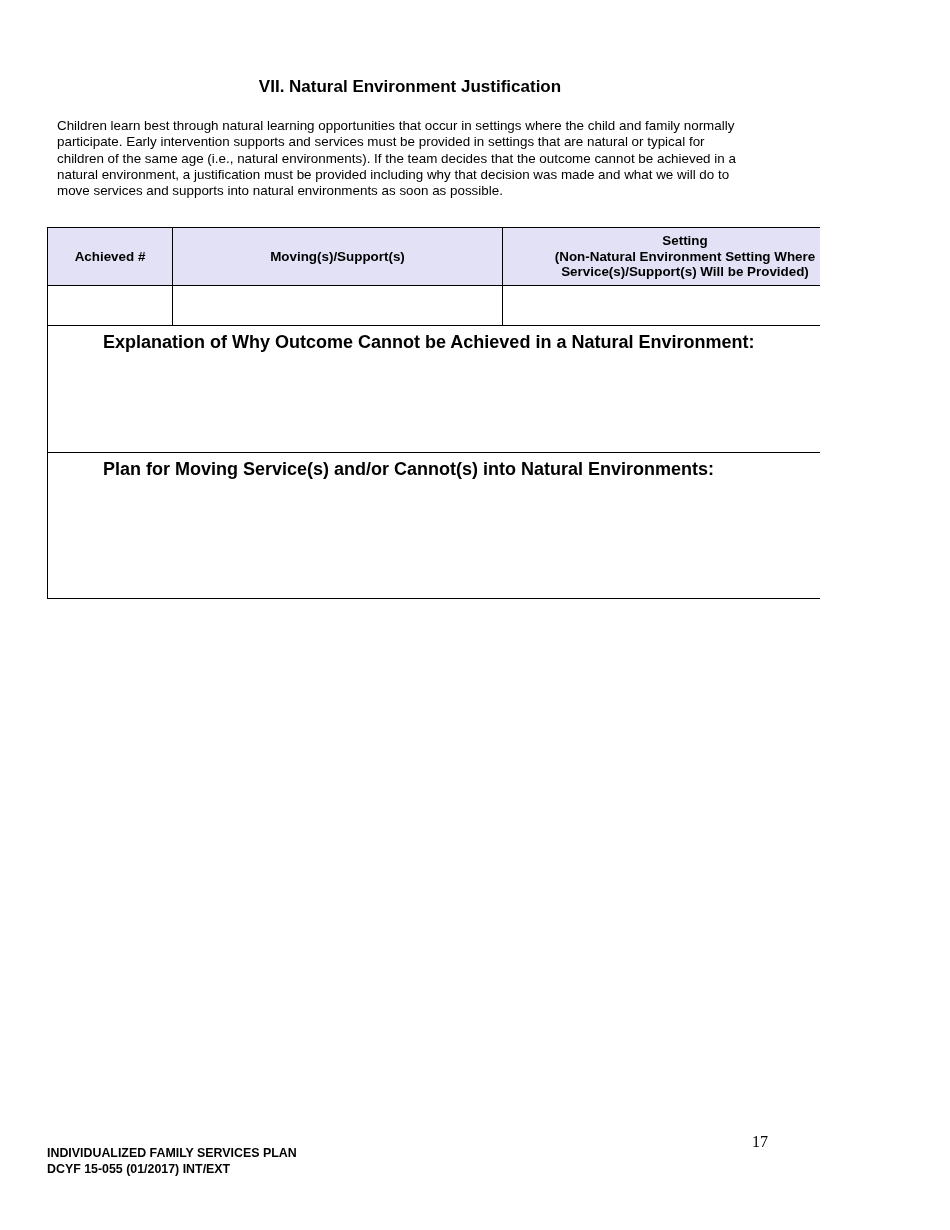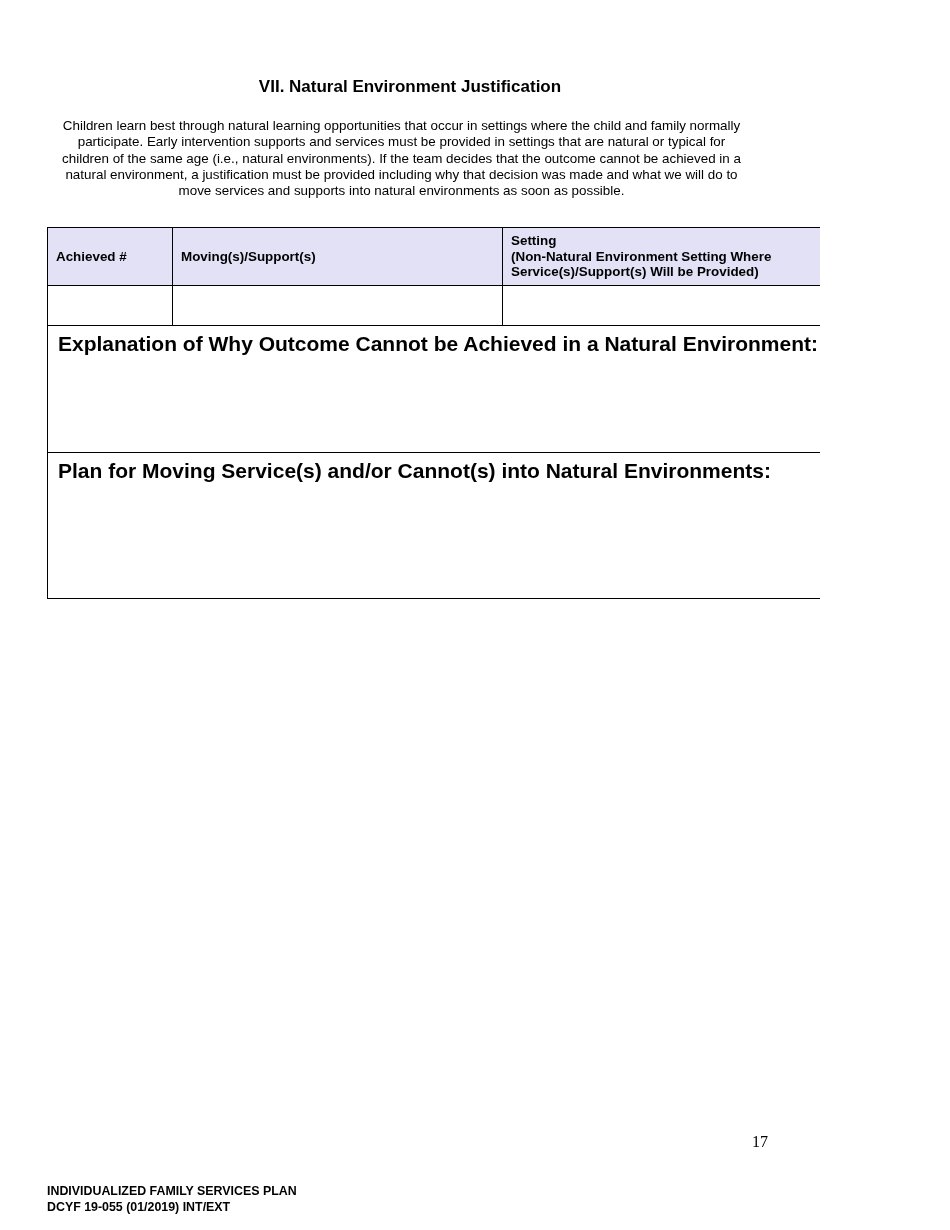--- a/index.html
+++ b/index.html
@@ -20,66 +20,67 @@
   .doc-title {
     text-align: center;
     font-weight: bold;
     font-size: 17px;
     padding-top: 77px;
   }
   .intro {
     margin: 21px 74px 0 57px;
     font-size: 13.4px;
     line-height: 16.3px;
-    text-align: center;
+    text-align: left;
   }
   table.justification {
     border-collapse: collapse;
     table-layout: fixed;
     margin: 28px 0 0 47px;
     width: 820px;
   }
   table.justification th,
   table.justification td {
     border: 1px solid #000000;
   }
   .col-outcome  { width: 125px; }
   .col-service  { width: 330px; }
   .col-setting  { width: 365px; }
   th.hdr {
     background: #e2e1f6;
     font-weight: bold;
     font-size: 13.4px;
-    text-align: left;
+    text-align: center;
     vertical-align: middle;
     padding: 5px 8px;
     height: 55px;
     white-space: pre-line;
     line-height: 15.5px;
   }
   tr.entry-row td {
     height: 40px;
     background: #ffffff;
   }
   td.section-cell {
     vertical-align: top;
     text-align: left;
     padding: 6px 10px;
     background: #ffffff;
   }
   td.explanation-cell { height: 127px; }
   td.plan-cell { height: 146px; }
   .section-label {
     font-weight: bold;
-    font-size: 21px;
+    font-size: 18px;
+    margin-left: 45px;
   }
   .footer {
     position: absolute;
     left: 47px;
-    top: 1184px;
+    top: 1146px;
     font-weight: bold;
     font-size: 12.4px;
     line-height: 15.5px;
   }
   .page-number {
     position: absolute;
     right: 52px;
     top: 1133px;
     font-family: "Liberation Serif", serif;
     font-size: 16px;
@@ -122,18 +123,18 @@
       <tr>
         <td class="section-cell plan-cell" colspan="3">
           <span class="section-label">Plan for Moving Service(s) and/or Cannot(s) into Natural Environments:</span>
         </td>
       </tr>
     </tbody>
   </table>
 
   <div class="footer">
     <div>INDIVIDUALIZED FAMILY SERVICES PLAN</div>
-    <div>DCYF 19-055 (01/2019) INT/EXT</div>
+    <div>DCYF 15-055 (01/2017) INT/EXT</div>
   </div>
 
   <div class="page-number">17</div>
 
 </div>
 
 </body></html>

